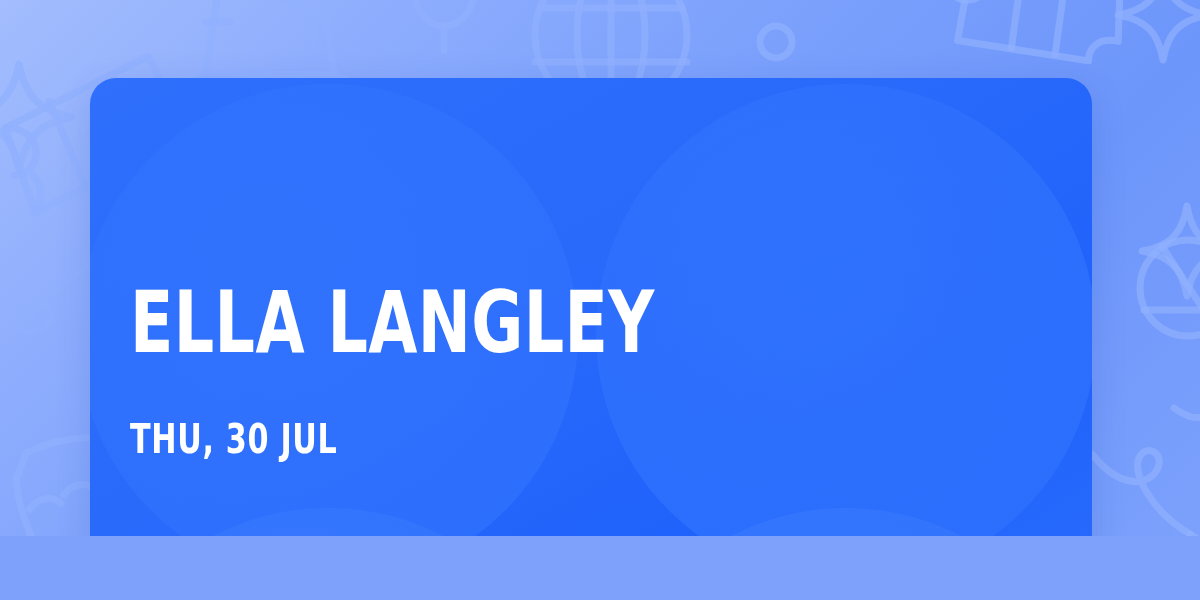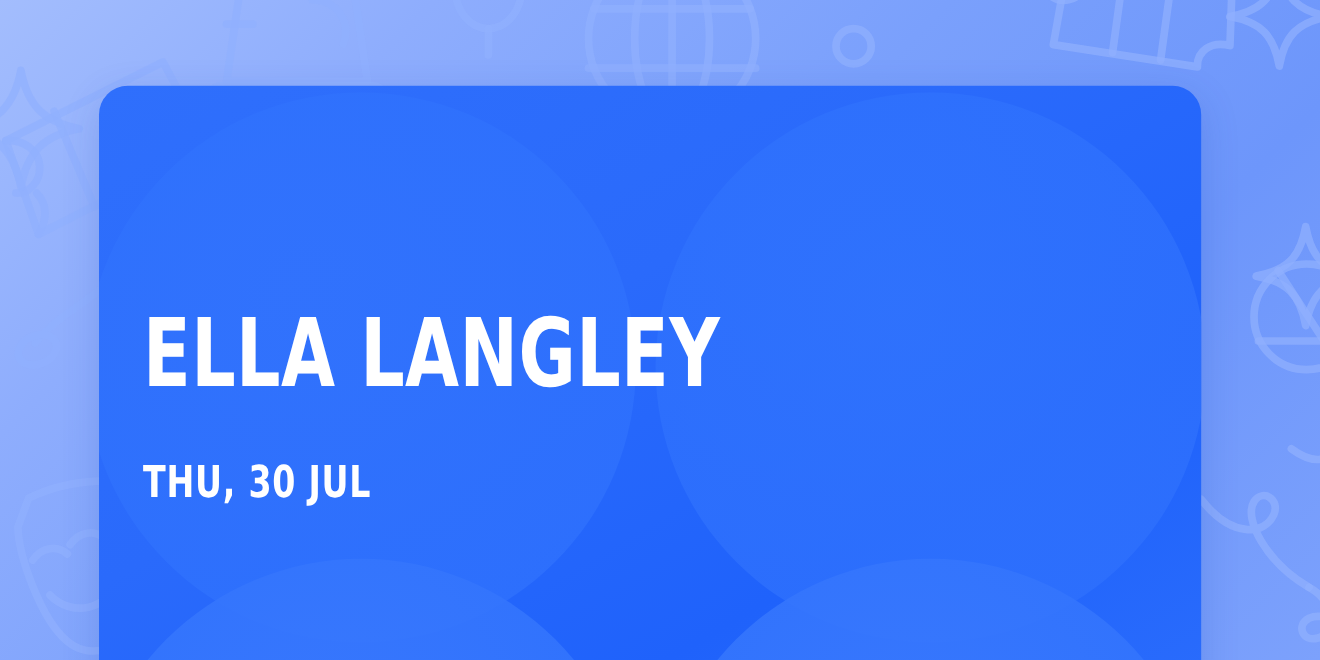--- a/index.html
+++ b/index.html
@@ -10,21 +10,21 @@
     overflow: hidden;
   }
   body {
     font-family: "Liberation Sans", sans-serif;
     background: #7ea2fc;
   }
 
   #stage {
     position: relative;
     width: 1200px;
-    height: 600px;
+    height: 536px;
     overflow: hidden;
     background: #be185d;
     text-decoration: underline;
   }
 
   
   .bg-gradient {
     position: absolute;
     inset: 0;
     background:

